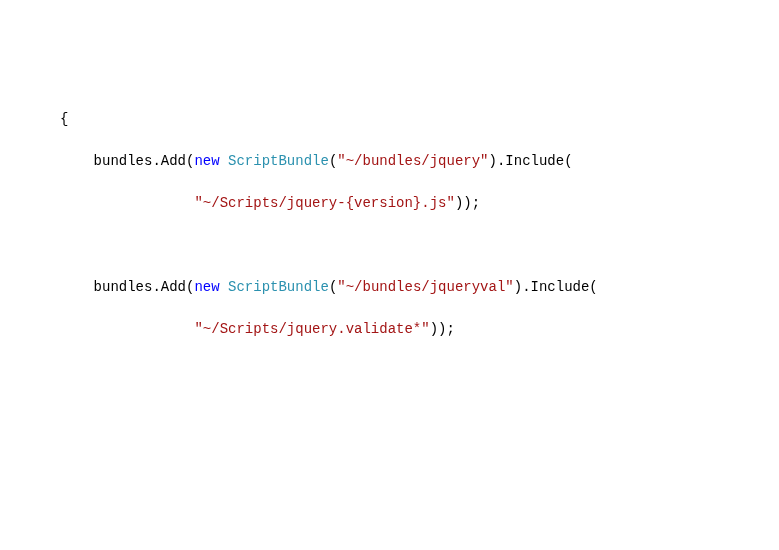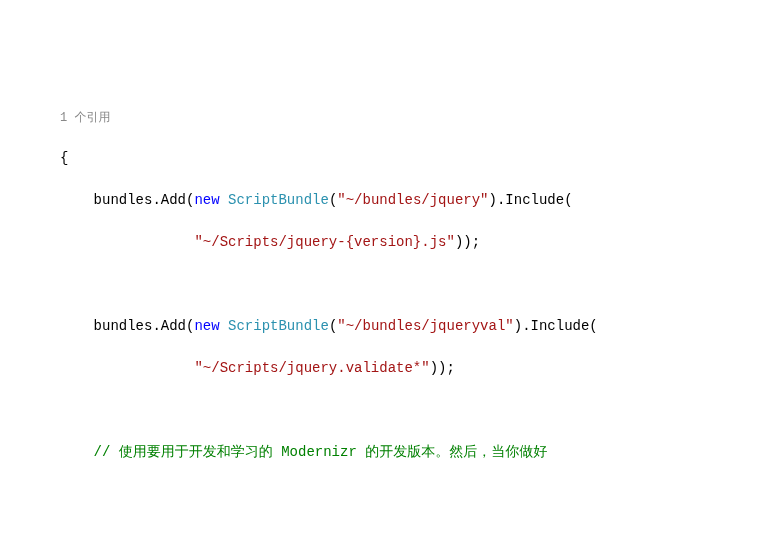--- a/index.html
+++ b/index.html
@@ -23,29 +23,27 @@
 .comment { color: #008000; }
 .link { color: #0000ff; text-decoration: underline; }
 .reference-info { color: #888888; font-size: 12px; }
 </style>
 </head>
 <body>
 
 
 
 <div class="code-container">
-<span class="line reference-info">1 个引用</span>
 <span class="line">{</span>
 <span class="line">    <span>bundles.Add(</span><span class="keyword">new</span> <span class="type">ScriptBundle</span>(<span class="string">"~/bundles/jquery"</span><span>)</span><span>.Include(</span></span>
 <span class="line">                <span class="string">"~/Scripts/jquery-{version}.js"</span><span>));</span></span>
 <span class="line"> </span>
 <span class="line">    <span>bundles.Add(</span><span class="keyword">new</span> <span class="type">ScriptBundle</span>(<span class="string">"~/bundles/jqueryval"</span><span>)</span><span>.Include(</span></span>
 <span class="line">                <span class="string">"~/Scripts/jquery.validate*"</span><span>));</span></span>
 <span class="line"> </span>
-<span class="line">    <span class="comment">// 使用要用于开发和学习的 Modernizr 的开发版本。然后，当你做好</span></span>
 
 
 
 
 
 
 
 
 
 

